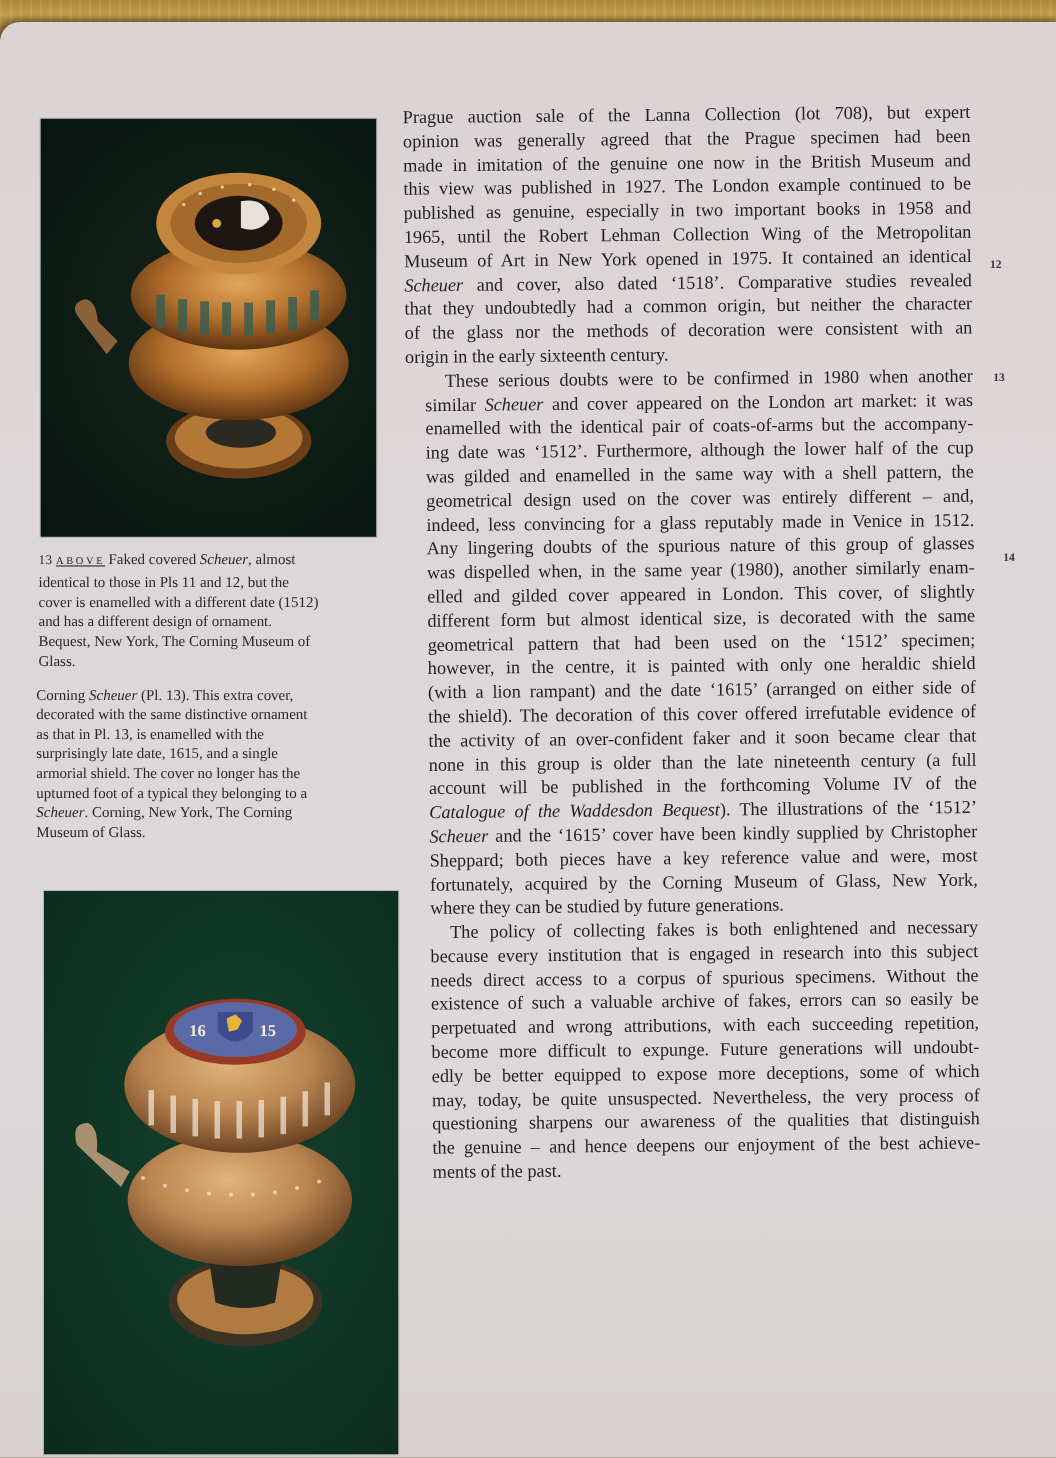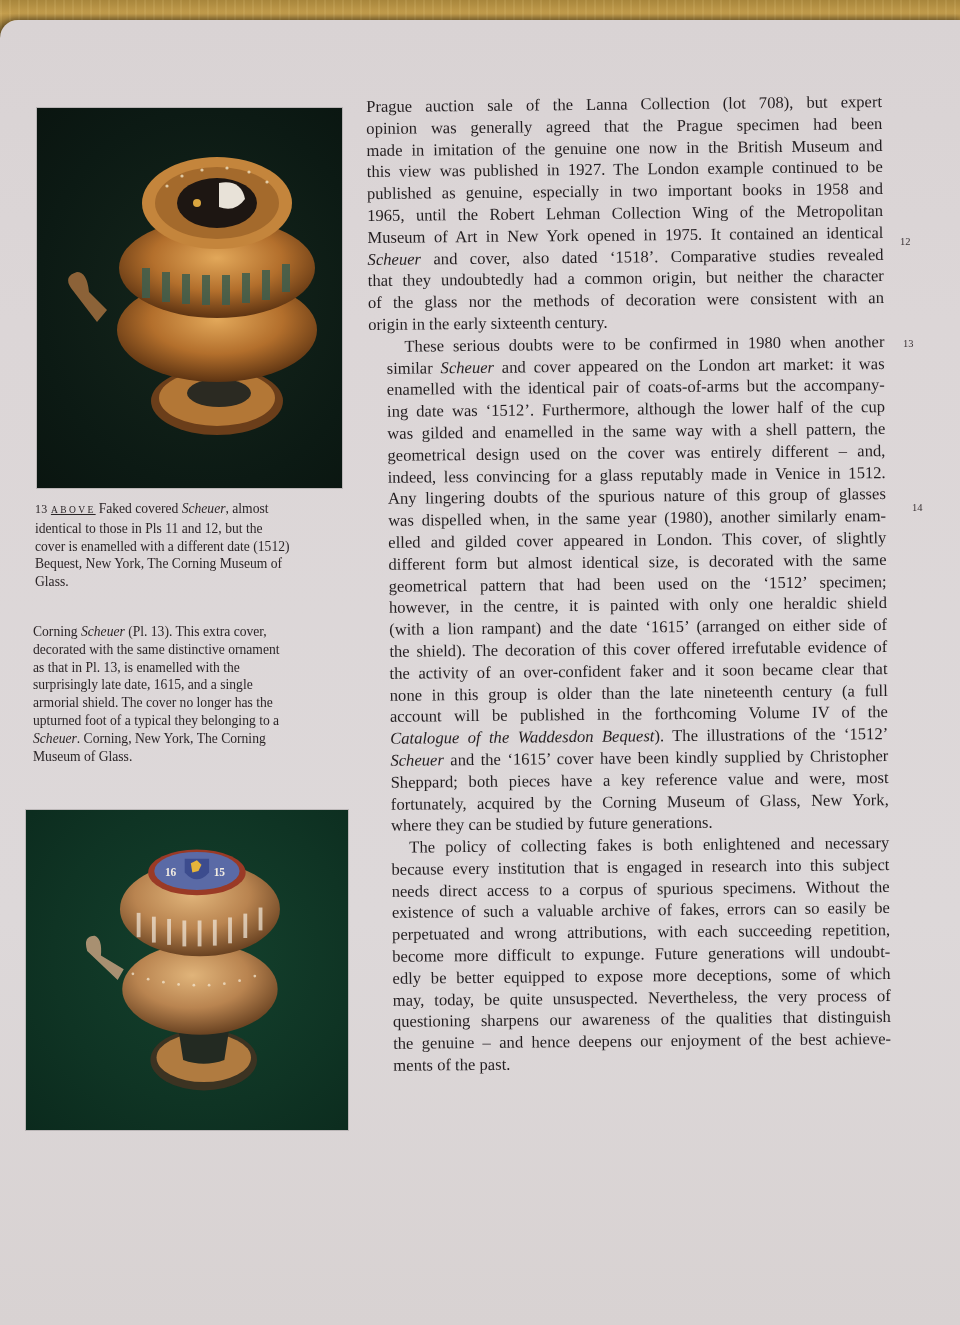--- a/index.html
+++ b/index.html
@@ -20,21 +20,21 @@
     background: linear-gradient(180deg, #d9d3d4 0px, #dcd6d7 300px, #ddd8d9 900px, #d8d2d2 1305px);
     border-top-left-radius: 18px;
     box-shadow: 0 -2px 6px rgba(0,0,0,0.35);
   }
   .plate {
     position: absolute; background: #0f2a20;
     box-shadow: 0 0 0 1px rgba(0,0,0,0.15);
     overflow: hidden;
   }
   #plate13 { left: 37px; top: 88px; width: 305px; height: 380px; background: radial-gradient(ellipse at 55% 50%, #15261c 0%, #0c1a14 70%, #0a1510 100%); }
-  #plate14 { left: 26px; top: 790px; width: 322px; height: 320px; background: radial-gradient(ellipse at 55% 45%, #14412d 0%, #0f3424 60%, #0b2a1d 100%); }
+  #plate14 { left: 40px; top: 790px; width: 322px; height: 512px; background: radial-gradient(ellipse at 55% 45%, #14412d 0%, #0f3424 60%, #0b2a1d 100%); }
   .plate svg { width: 100%; height: 100%; display: block; }
 
   .caption {
     position: absolute; left: 35px; width: 312px;
     font-size: 13.6px; line-height: 17.8px; color: #2b2527;
   }
   #cap13 { top: 480px; }
   #cap14 { top: 603px; left: 33px; width: 315px; }
   .caption .num { font-size: 12px; letter-spacing: 0.3px; }
   .caption .dir { font-size: 9.5px; letter-spacing: 2.4px; text-transform: uppercase; margin-right: 3px; text-decoration: underline; }
@@ -45,21 +45,21 @@
     font-size: 16.6px; line-height: 21.8px; text-align: justify; color: #231e20;
     transform: rotate(-0.55deg); transform-origin: 0 0;
   }
   .body-text p { margin: 0; text-indent: 0; }
   .body-text p + p { text-indent: 18px; }
   .body-text i { font-style: italic; }
   .ln { display: block; text-align-last: justify; white-space: nowrap; }
   .ln.last { text-align-last: left; }
 
   .margin-note {
-    position: absolute; font-size: 10.5px; color: #3a3335;
+    position: absolute; font-size: 10.5px; color: #3a3335; font-weight: bold;
   }
 </style>
 </head>
 <body>
 
 <div class="desk"></div>
 
 <div class="page">
 
   <div class="plate" id="plate13">
@@ -105,20 +105,21 @@
           <circle cx="212" cy="64" r="1.6"></circle>
           <circle cx="230" cy="74" r="1.6"></circle>
       </g>
     </svg>
   </div>
 
   <div class="caption" id="cap13">
       <div><span class="num">13 </span><span class="dir">ABOVE</span>Faked covered <i>Scheuer</i>, almost</div>
       <div>identical to those in Pls 11 and 12, but the</div>
       <div>cover is enamelled with a different date (1512)</div>
+      <div>and has a different design of ornament.</div>
       <div>Bequest, New York, The Corning Museum of</div>
       <div>Glass.</div>
     </div>
 
   <div class="caption" id="cap14">
       <div>Corning <i>Scheuer</i> (Pl. 13). This extra cover,</div>
       <div>decorated with the same distinctive ornament</div>
       <div>as that in Pl. 13, is enamelled with the</div>
       <div>surprisingly late date, 1615, and a single</div>
       <div>armorial shield. The cover no longer has the</div>

